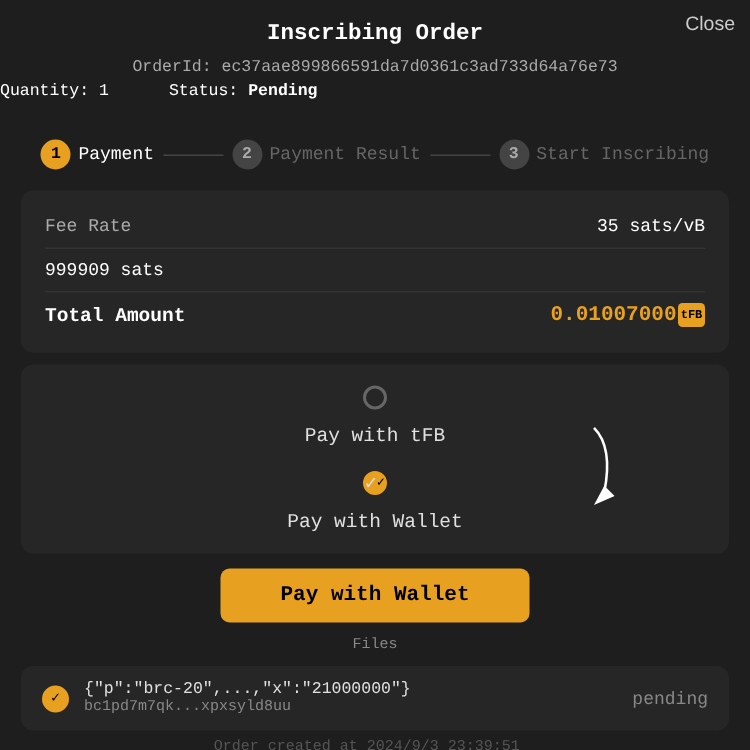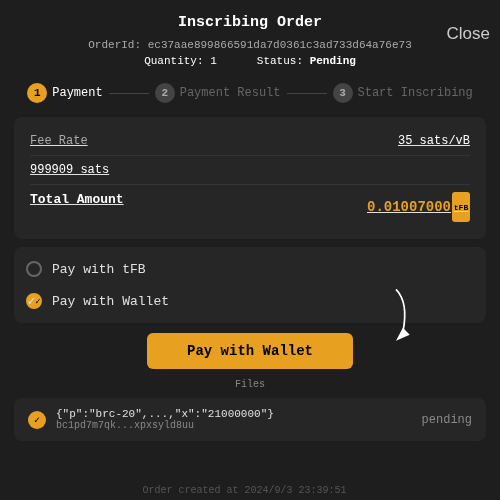--- a/index.html
+++ b/index.html
@@ -15,48 +15,48 @@
     .modal {
       width: 500px;
       height: 500px;
       background: #1e1e1e;
       position: relative;
       display: flex;
       flex-direction: column;
     }
     .close-btn {
       position: absolute;
-      top: 24px;
+      top: 8px;
       right: 10px;
       color: #ccc;
       cursor: pointer;
-      font-size: 17px;
+      font-size: 13px;
       background: none;
       border: none;
     }
     .modal-title {
       text-align: center;
       font-size: 15px;
       font-weight: bold;
       color: #fff;
       padding: 14px 0 8px 0;
     }
     .order-info {
       text-align: center;
       font-size: 11px;
       color: #aaa;
       margin-bottom: 4px;
     }
     .order-meta {
       display: flex;
-      justify-content: center;
+      justify-content: flex-start;
       gap: 40px;
       font-size: 11px;
       color: #aaa;
-      margin-bottom: 16px;
+      margin-bottom: 26px;
     }
     .order-meta span { color: #fff; }
     .status-pending { color: #e8a020; font-weight: bold; }
     
     .steps {
       display: flex;
       align-items: center;
       justify-content: center;
       gap: 0;
       margin-bottom: 14px;
@@ -95,40 +95,40 @@
     
     .fee-section {
       background: #262626;
       border-radius: 8px;
       margin: 0 14px;
       padding: 10px 16px;
     }
     .fee-row {
       display: flex;
       justify-content: space-between;
+      align-items: center;
       padding: 7px 0;
       font-size: 12px;
       border-bottom: 1px solid #333;
-      text-decoration: underline;
     }
     .fee-row:last-child { border-bottom: none; }
     .fee-label { color: #aaa; }
     .fee-value { color: #fff; }
     .total-label { color: #fff; font-weight: bold; font-size: 13px; }
     .total-value {
       color: #e8a020;
       font-weight: bold;
       font-size: 14px;
       display: flex;
       align-items: center;
       gap: 1px;
     }
     .tfb-icon {
       width: 18px;
-      height: 30px;
+      height: 16px;
       background: #e8a020;
       border-radius: 3px;
       display: inline-flex;
       align-items: center;
       justify-content: center;
       font-size: 8px;
       color: #000;
       font-weight: bold;
     }
     
@@ -139,20 +139,21 @@
       padding: 6px 12px;
       position: relative;
     }
     .pay-option {
       display: flex;
       align-items: center;
       gap: 10px;
       padding: 8px 0;
       font-size: 13px;
       cursor: pointer;
+      flex-direction: column;
     }
     .radio-circle {
       width: 16px;
       height: 16px;
       border-radius: 50%;
       border: 2px solid #666;
       display: flex;
       align-items: center;
       justify-content: center;
     }

